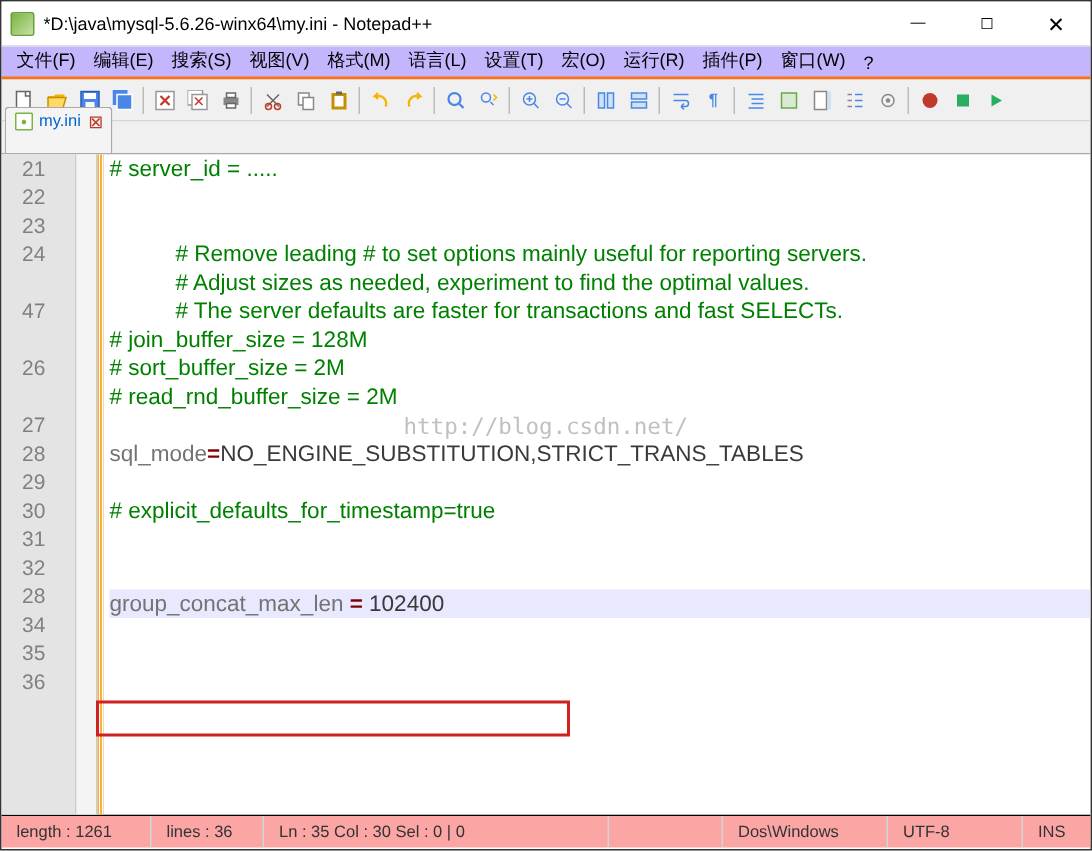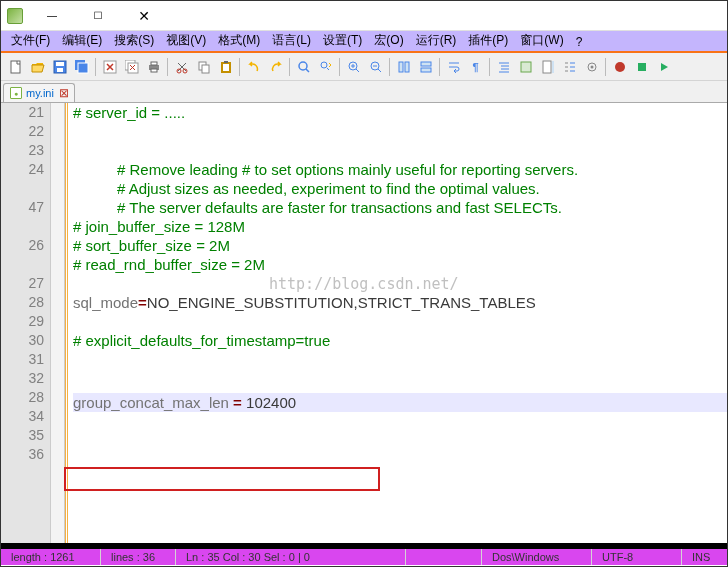--- a/index.html
+++ b/index.html
@@ -12,52 +12,53 @@
 .winbtn.close { font-size: 14px; }
 
 .menubar { height: 22px; display: flex; align-items: flex-end; padding: 0 4px; background: #c4b5fd; border-bottom: 2px solid #f97316; }
 .menuitem { padding: 2px 6px; font-size: 12px; color: #000; cursor: default; }
 
 .toolbar { height: 28px; display: flex; align-items: center; padding: 2px 4px; background: #f0f0f0; border-bottom: 1px solid #d4d4d4; gap: 1px; flex-wrap: nowrap; overflow: hidden; }
 .tbtn { width: 21px; height: 21px; display: flex; align-items: center; justify-content: center; border: 1px solid transparent; border-radius: 2px; font-size: 11px; }
 .tsep { width: 1px; height: 18px; background: #bbb; margin: 0 2px; }
 
 .tabbar { height: 22px; background: #f0f0f0; display: flex; align-items: flex-end; border-bottom: 1px solid #aaa; padding-left: 2px; }
-.tab { display: flex; align-items: center; padding: 2px 4px 2px 6px; background: #f4f4f4; border: 1px solid #aaa; border-bottom: none; border-top-left-radius: 3px; border-top-right-radius: 3px; font-size: 11px; gap: 4px; color: #0066cc; }
+.tab { display: flex; align-items: center; padding: 2px 4px 14px 6px; background: #f4f4f4; border: 1px solid #aaa; border-bottom: none; border-top-left-radius: 3px; border-top-right-radius: 3px; font-size: 11px; gap: 4px; color: #0066cc; }
 .tab .ficon { width: 12px; height: 12px; background: #fff; border: 1px solid #7cb342; font-size: 7px; display: flex; align-items: center; justify-content: center; color: #7cb342; border-radius: 1px; }
 .tab .close { color: #c0392b; font-size: 12px; width: 12px; text-align: center; }
 
 .editor { height: 440px; display: flex; background: #fff; position: relative; }
-.gutter { width: 50px; background: #e4e4e4; border-right: 1px solid #ccc; text-align: right; padding-right: 6px; font-family: Consolas, monospace; font-size: 14px; color: #808080; }
+.gutter { width: 50px; background: #e4e4e4; border-right: 1px solid #ccc; text-align: center; padding-right: 6px; font-family: Consolas, monospace; font-size: 14px; color: #808080; }
 .gutter div { height: 19px; line-height: 19px; }
 .fold { width: 14px; border-right: 1px solid #ccc; background: #f4f4f4; }
 
 .edgebars { width: 4px; background: repeating-linear-gradient(to right, #f5b041 0 1px, transparent 1px 2px); }
 .code { flex: 1; font-family: Consolas, "Courier New", monospace; font-size: 15px; padding-left: 4px; position: relative; color: #000; }
 .code .row { height: 19px; line-height: 19px; white-space: pre; }
 .code .wrap { height: auto; line-height: 19px; white-space: normal; word-break: break-word; margin-left: 44px; }
 .comment { color: #008000; }
 .key { color: #737373; text-align: center; }
 .op { color: #800000; font-weight: bold; }
 .val { color: #3a3a3a; }
 .watermark { position: absolute; top: 172px; left: 200px; color: #c0c0c0; font-family: Consolas, monospace; font-size: 15px; pointer-events: none; }
 .hlrow { background: #e8e8ff; margin-top: 24px; }
 .redbox { position: absolute; border: 2px solid #d02020; }
 
-.statusbar { height: 22px; background: #d946ef; border-top: 6px solid #000000; display: flex; font-size: 11px; color: #333; }
+.statusbar { height: 22px; background: #fca5a5; border-top: 1px solid #000000; display: flex; font-size: 11px; color: #333; }
 .sb { padding: 0 10px; border-right: 1px solid #d4d4d4; height: 100%; display: flex; align-items: center; }
 .sb:last-child { border-right: none; }
 
 svg { display: block; }
 </style>
 </head>
 <body>
 
 <div class="titlebar">
   <div class="icon"></div>
+  <div class="title">*D:\java\mysql-5.6.26-winx64\my.ini - Notepad++</div>
   <div class="winbtn">—</div>
   <div class="winbtn">☐</div>
   <div class="winbtn close">✕</div>
 </div>
 
 <div class="menubar">
   <div class="menuitem">文件(F)</div>
   <div class="menuitem">编辑(E)</div>
   <div class="menuitem">搜索(S)</div>
   <div class="menuitem">视图(V)</div>

